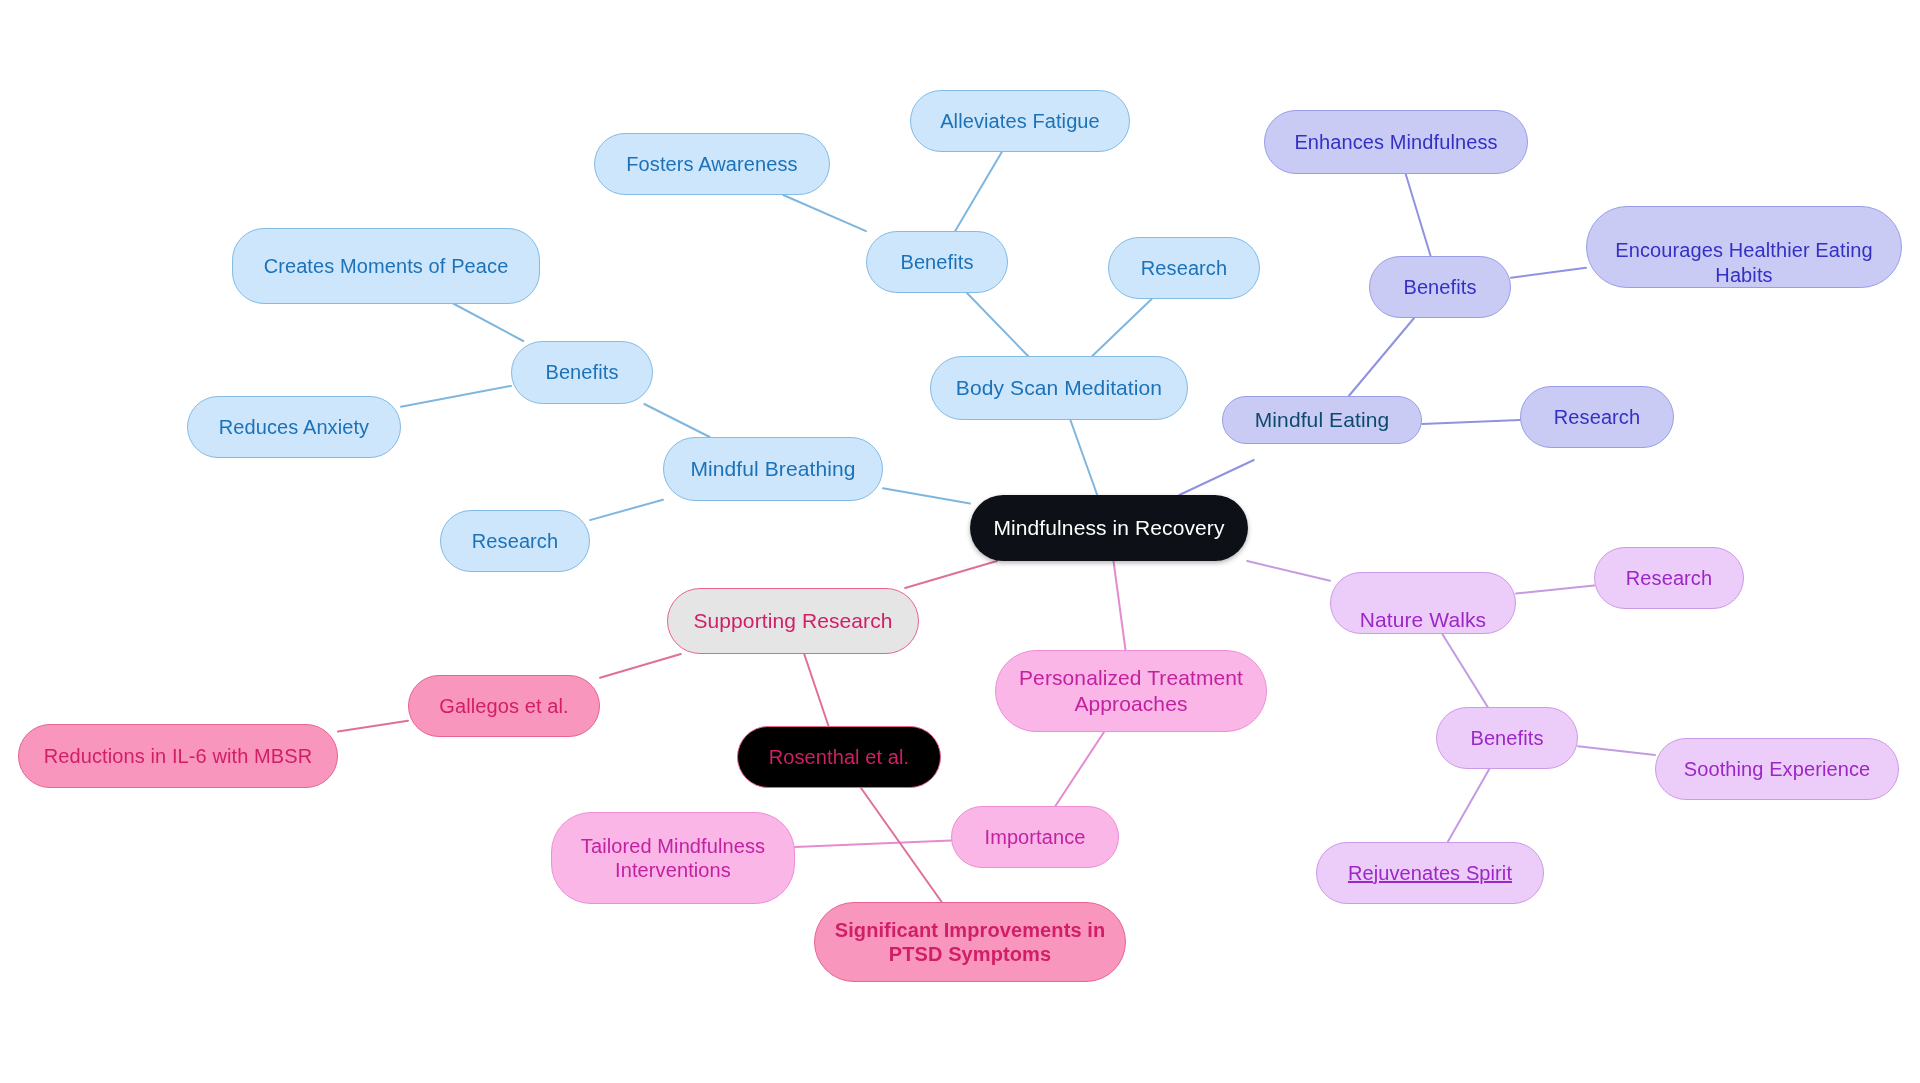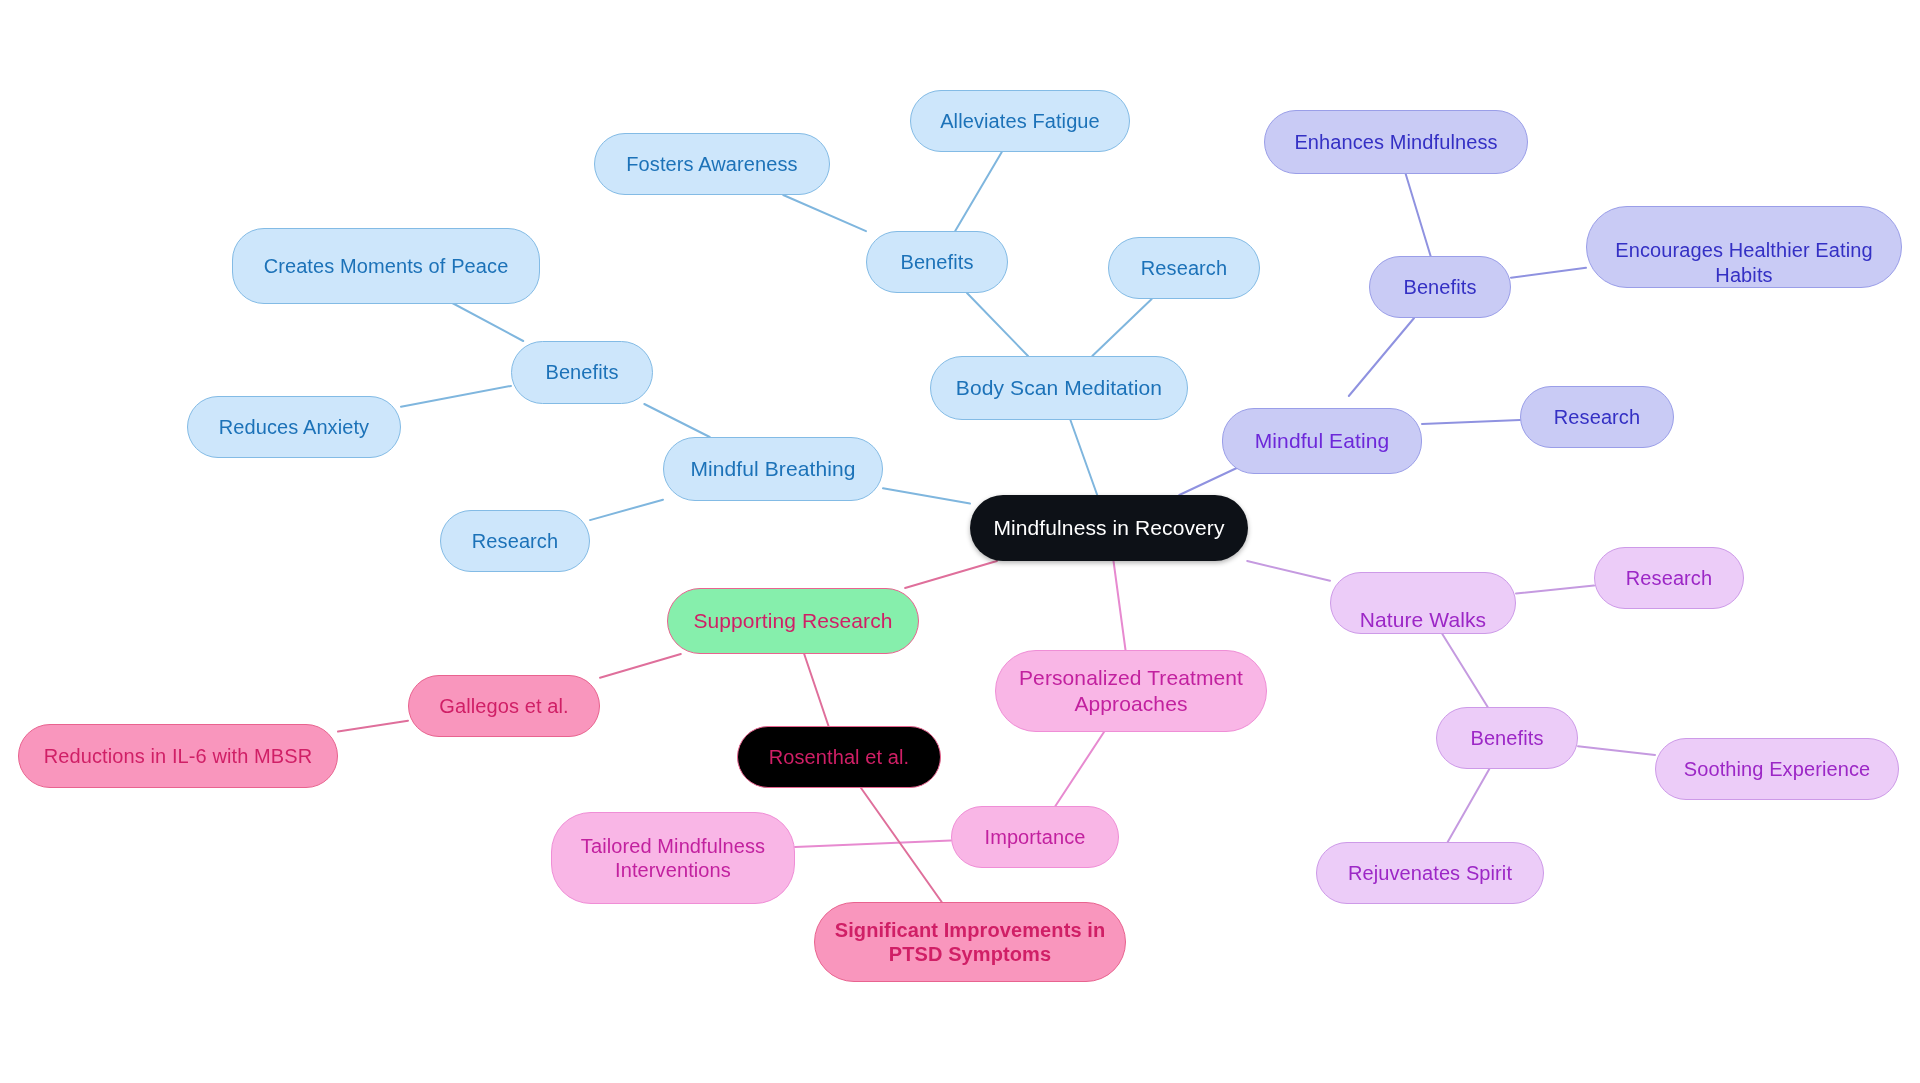--- a/index.html
+++ b/index.html
@@ -92,36 +92,36 @@
       <div class="node lvl1" style="left: 663px; top: 437px; width: 220px; height: 64px; border-radius: 32px; background: rgb(205, 230, 251); border-color: rgb(131, 187, 229); color: rgb(28, 114, 184);"><span>Mindful Breathing</span></div>
       <div class="node lvl2" style="left: 511px; top: 341px; width: 142px; height: 63px; border-radius: 31.5px; background: rgb(205, 230, 251); border-color: rgb(131, 187, 229); color: rgb(28, 114, 184);"><span>Benefits</span></div>
       <div class="node lvl3" style="left: 232px; top: 228px; width: 308px; height: 76px; border-radius: 32px; background: rgb(205, 230, 251); border-color: rgb(131, 187, 229); color: rgb(28, 114, 184);"><span>Creates Moments of Peace</span></div>
       <div class="node lvl3" style="left: 187px; top: 396px; width: 214px; height: 62px; border-radius: 31px; background: rgb(205, 230, 251); border-color: rgb(131, 187, 229); color: rgb(28, 114, 184);"><span>Reduces Anxiety</span></div>
       <div class="node lvl2" style="left: 440px; top: 510px; width: 150px; height: 62px; border-radius: 31px; background: rgb(205, 230, 251); border-color: rgb(131, 187, 229); color: rgb(28, 114, 184);"><span>Research</span></div>
       <div class="node lvl1" style="left: 930px; top: 356px; width: 258px; height: 64px; border-radius: 32px; background: rgb(205, 230, 251); border-color: rgb(131, 187, 229); color: rgb(28, 114, 184);"><span>Body Scan Meditation</span></div>
       <div class="node lvl2" style="left: 866px; top: 231px; width: 142px; height: 62px; border-radius: 31px; background: rgb(205, 230, 251); border-color: rgb(131, 187, 229); color: rgb(28, 114, 184);"><span>Benefits</span></div>
       <div class="node lvl3" style="left: 910px; top: 90px; width: 220px; height: 62px; border-radius: 31px; background: rgb(205, 230, 251); border-color: rgb(131, 187, 229); color: rgb(28, 114, 184);"><span>Alleviates Fatigue</span></div>
       <div class="node lvl3" style="left: 594px; top: 133px; width: 236px; height: 62px; border-radius: 31px; background: rgb(205, 230, 251); border-color: rgb(131, 187, 229); color: rgb(28, 114, 184);"><span>Fosters Awareness</span></div>
       <div class="node lvl2" style="left: 1108px; top: 237px; width: 152px; height: 62px; border-radius: 31px; background: rgb(205, 230, 251); border-color: rgb(131, 187, 229); color: rgb(28, 114, 184);"><span>Research</span></div>
-      <div class="node lvl1" style="left: 1222px; top: 396px; width: 200px; height: 66px; border-radius: 32px; background: rgb(201, 203, 245); border-color: rgb(154, 158, 232); color: #6d28d9; margin-top: 12px;"><span>Mindful Eating</span></div>
+      <div class="node lvl1" style="left: 1222px; top: 396px; width: 200px; height: 48px; border-radius: 32px; background: rgb(201, 203, 245); border-color: rgb(154, 158, 232); color: #0c4a6e;"><span>Mindful Eating</span></div>
       <div class="node lvl2" style="left: 1369px; top: 256px; width: 142px; height: 62px; border-radius: 31px; background: rgb(201, 203, 245); border-color: rgb(154, 158, 232); color: rgb(52, 48, 196);"><span>Benefits</span></div>
       <div class="node lvl3" style="left: 1264px; top: 110px; width: 264px; height: 64px; border-radius: 32px; background: rgb(201, 203, 245); border-color: rgb(154, 158, 232); color: rgb(52, 48, 196);"><span>Enhances Mindfulness</span></div>
       <div class="node lvl3" style="left: 1586px; top: 206px; width: 316px; height: 82px; border-radius: 41px; background: rgb(201, 203, 245); border-color: rgb(154, 158, 232); color: rgb(52, 48, 196); align-items: flex-end;"><span>Encourages Healthier Eating
 Habits</span></div>
       <div class="node lvl2" style="left: 1520px; top: 386px; width: 154px; height: 62px; border-radius: 31px; background: rgb(201, 203, 245); border-color: rgb(154, 158, 232); color: rgb(52, 48, 196);"><span>Research</span></div>
       <div class="node lvl1" style="left: 1330px; top: 572px; width: 186px; height: 62px; border-radius: 31px; background: rgb(236, 204, 248); border-color: rgb(205, 154, 232); color: rgb(156, 39, 198); align-items: flex-end;"><span>Nature Walks</span></div>
       <div class="node lvl2" style="left: 1594px; top: 547px; width: 150px; height: 62px; border-radius: 31px; background: rgb(236, 204, 248); border-color: rgb(205, 154, 232); color: rgb(156, 39, 198);"><span>Research</span></div>
       <div class="node lvl2" style="left: 1436px; top: 707px; width: 142px; height: 62px; border-radius: 31px; background: rgb(236, 204, 248); border-color: rgb(205, 154, 232); color: rgb(156, 39, 198);"><span>Benefits</span></div>
       <div class="node lvl3" style="left: 1655px; top: 738px; width: 244px; height: 62px; border-radius: 31px; background: rgb(236, 204, 248); border-color: rgb(205, 154, 232); color: rgb(156, 39, 198);"><span>Soothing Experience</span></div>
-      <div class="node lvl3" style="left: 1316px; top: 842px; width: 228px; height: 62px; border-radius: 31px; background: rgb(236, 204, 248); border-color: rgb(205, 154, 232); color: rgb(156, 39, 198);"><span>Rejuvenates Spirit</span></div>
+      <div class="node lvl3" style="left: 1316px; top: 842px; width: 228px; height: 62px; border-radius: 31px; background: rgb(236, 204, 248); border-color: rgb(205, 154, 232); color: rgb(156, 39, 198); text-decoration: underline;"><span>Rejuvenates Spirit</span></div>
       <div class="node lvl1" style="left: 995px; top: 650px; width: 272px; height: 82px; border-radius: 41px; background: rgb(249, 182, 230); border-color: rgb(239, 142, 214); color: rgb(194, 33, 159);"><span>Personalized Treatment
 Approaches</span></div>
       <div class="node lvl2" style="left: 951px; top: 806px; width: 168px; height: 62px; border-radius: 31px; background: rgb(249, 182, 230); border-color: rgb(239, 142, 214); color: rgb(194, 33, 159);"><span>Importance</span></div>
       <div class="node lvl3" style="left: 551px; top: 812px; width: 244px; height: 92px; border-radius: 40px; background: rgb(249, 182, 230); border-color: rgb(239, 142, 214); color: rgb(194, 33, 159);"><span>Tailored Mindfulness
 Interventions</span></div>
-      <div class="node lvl1" style="left: 667px; top: 588px; width: 252px; height: 66px; border-radius: 33px; background: #86efac; border-color: rgb(232, 99, 143); color: rgb(208, 31, 102);"><span>Supporting Research</span></div>
+      <div class="node lvl1" style="left: 667px; top: 588px; width: 252px; height: 66px; border-radius: 33px; background: #e5e5e5; border-color: rgb(232, 99, 143); color: rgb(208, 31, 102);"><span>Supporting Research</span></div>
       <div class="node lvl2" style="left: 408px; top: 675px; width: 192px; height: 62px; border-radius: 31px; background: rgb(249, 150, 189); border-color: rgb(232, 99, 143); color: rgb(208, 31, 102);"><span>Gallegos et al.</span></div>
       <div class="node lvl3" style="left: 18px; top: 724px; width: 320px; height: 64px; border-radius: 32px; background: rgb(249, 150, 189); border-color: rgb(232, 99, 143); color: rgb(208, 31, 102);"><span>Reductions in IL-6 with MBSR</span></div>
       <div class="node lvl2" style="left: 737px; top: 726px; width: 204px; height: 62px; border-radius: 31px; background: #000000; border-color: rgb(232, 99, 143); color: rgb(208, 31, 102);"><span>Rosenthal et al.</span></div>
       <div class="node lvl3" style="left: 814px; top: 902px; width: 312px; height: 80px; border-radius: 40px; background: rgb(249, 150, 189); border-color: rgb(232, 99, 143); color: rgb(208, 31, 102); font-weight: bold;"><span>Significant Improvements in
 PTSD Symptoms</span></div>
     </div>
 </div>
 
 </body></html>

